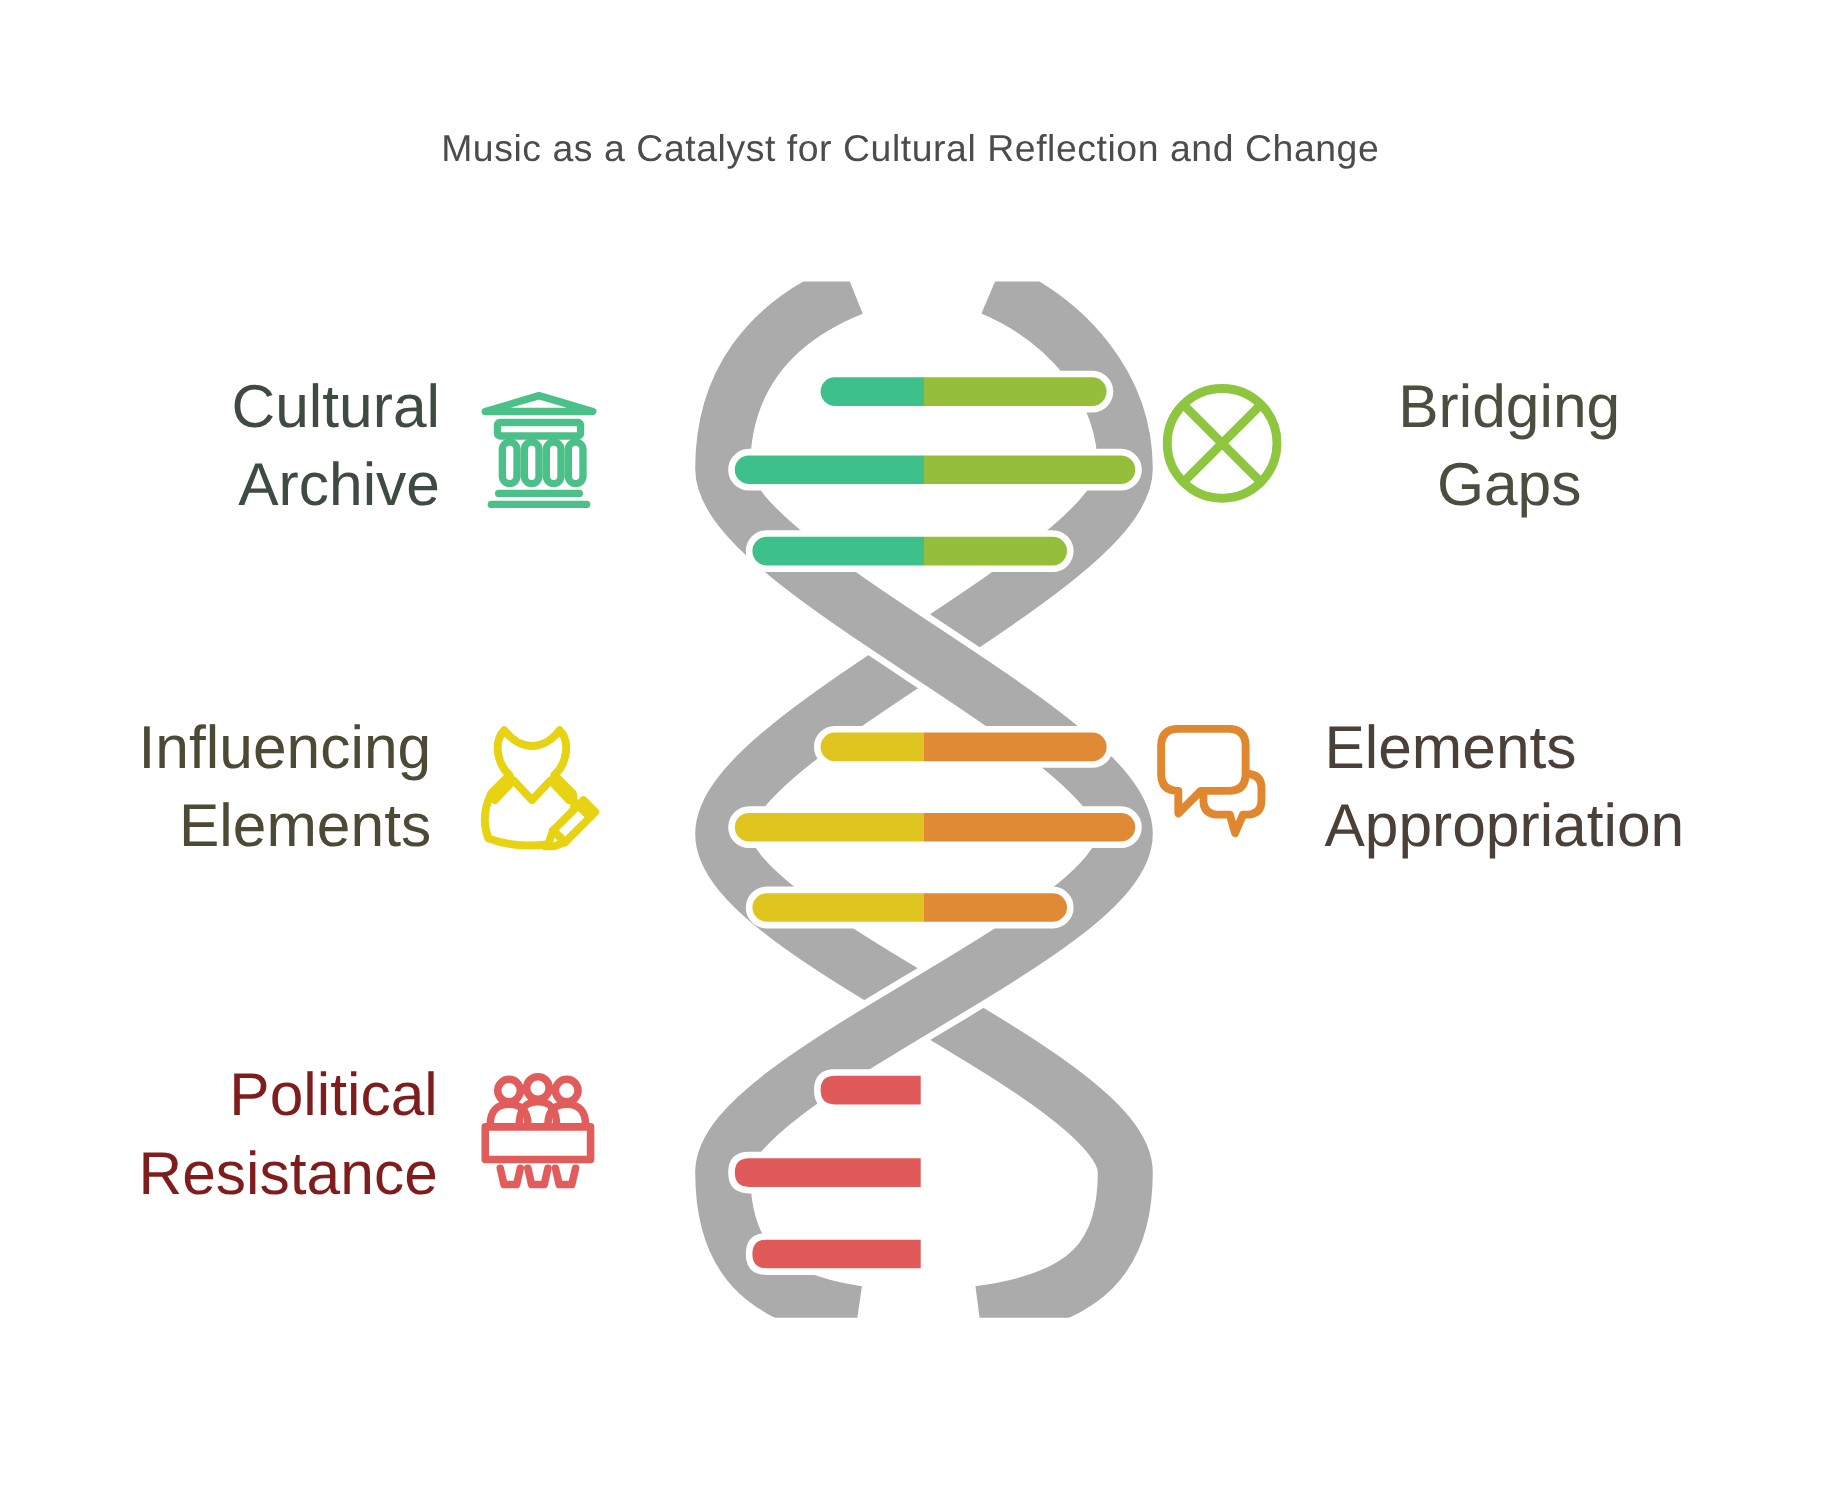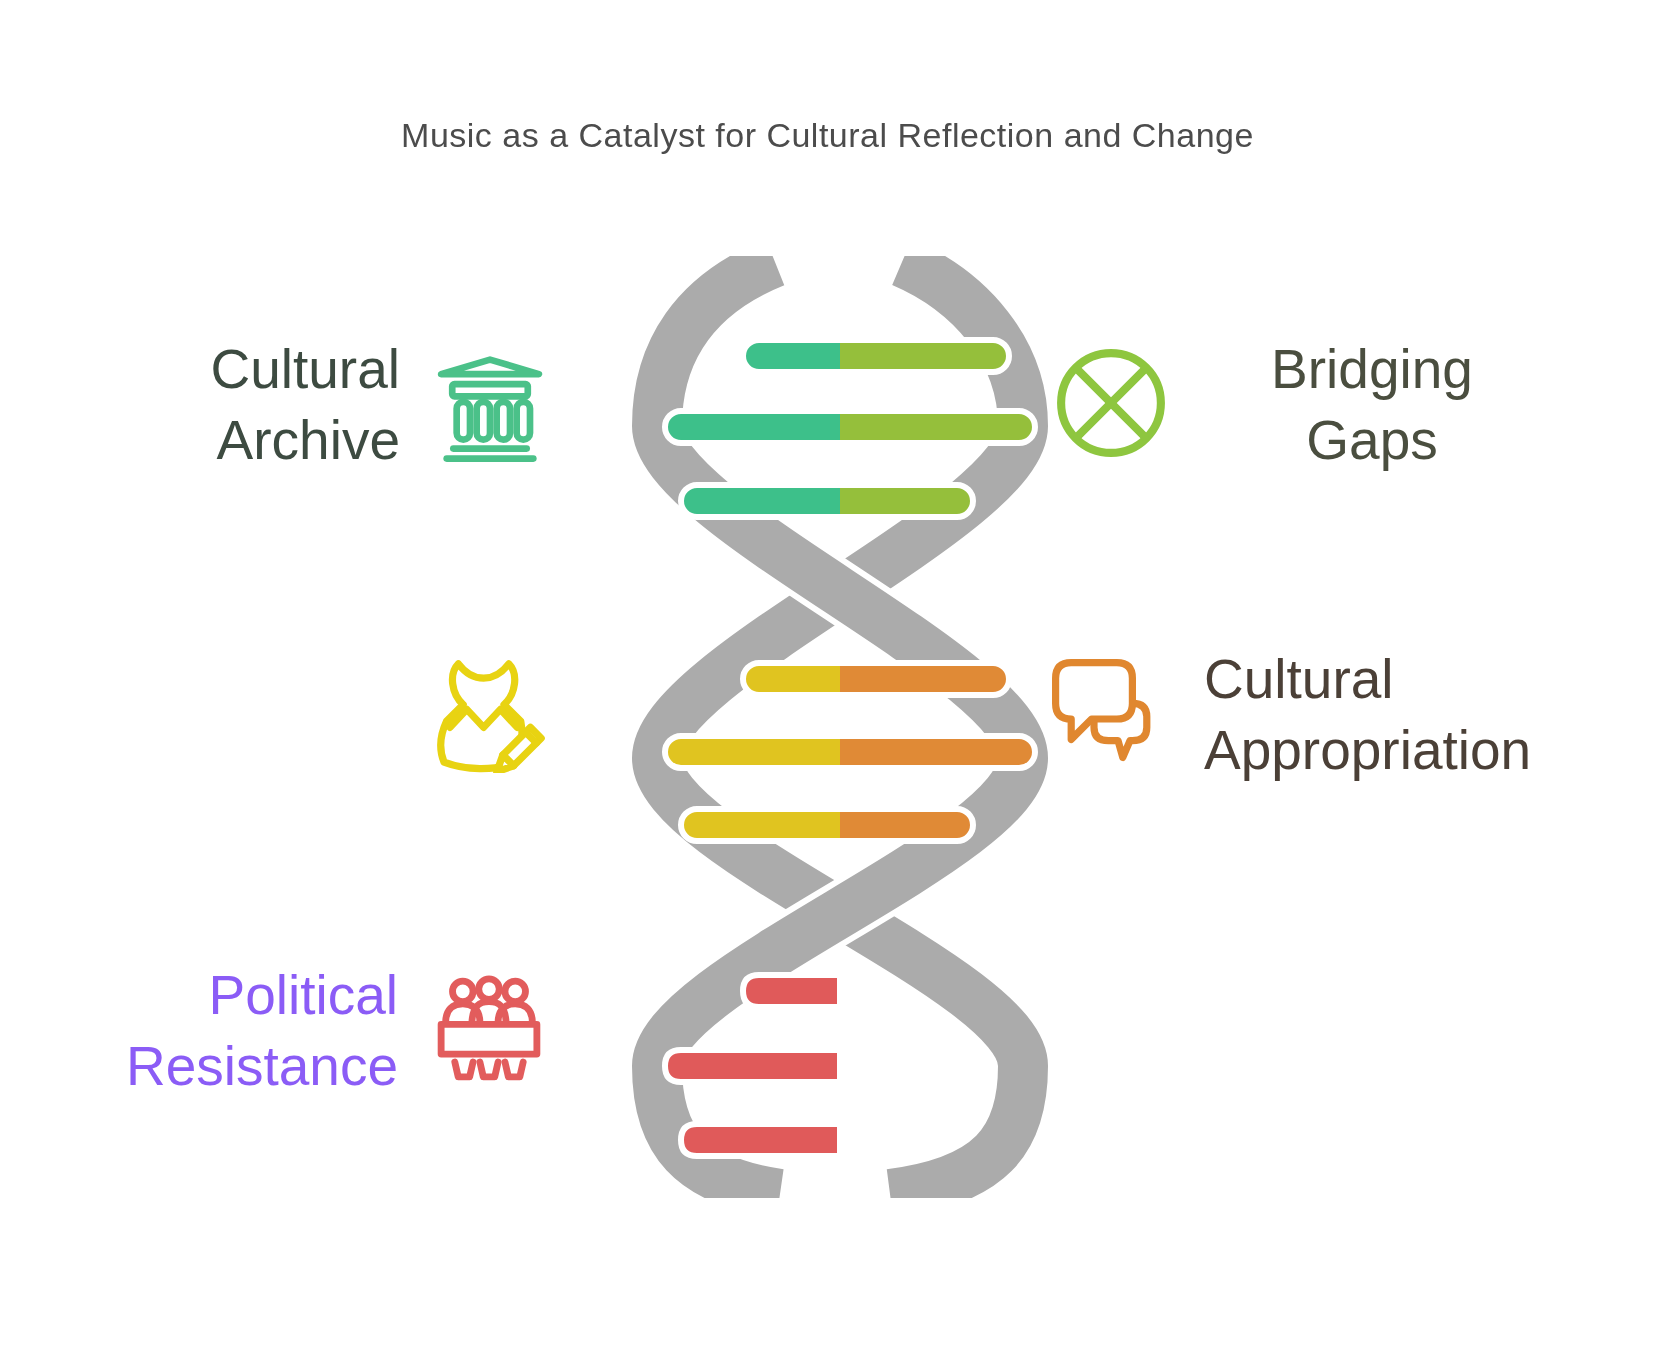--- a/index.html
+++ b/index.html
@@ -150,43 +150,44 @@
       <svg width="116" height="116" viewBox="0 0 100 100" fill="none" stroke-linecap="round" stroke-width="7" stroke="#8EC63F">
         <circle cx="50" cy="50" r="43"></circle>
         <line x1="21" y1="21" x2="79" y2="79"></line>
         <line x1="79" y1="21" x2="21" y2="79"></line>
       </svg>
     </div>
     <div class="node-label" style="color: rgb(74, 78, 63); text-align: center;">Bridging Gaps</div>
   </div>
 
   <div class="row left-side" id="row-influencing">
+    <div class="node-label" style="color: rgb(76, 74, 53);">Influencing Elements</div>
     <div class="icon-box">
       <svg width="120" height="120" viewBox="0 0 100 100" fill="none" stroke-linecap="round" stroke-linejoin="round" stroke-width="6" stroke="#E8D312">
         <path d="M31 43 C21 34 19 17 27 9 C33 17 41 21 48 21 C55 21 63 17 69 9 C77 17 75 34 65 43 L79 57 C81 68 80 81 73 92 C57 98 33 98 15 91 C11 81 11 70 17 57 Z"></path>
         <path d="M20 62 L34 47 L48 62 L62 47 L76 62"></path>
         <path d="M64 85 L87 62 L96 71 L73 94 Z" fill="#ffffff"></path>
         <path d="M83 66 L92 75"></path>
         <path d="M64 85 L59 99 L73 94 Z" fill="#ffffff"></path>
       </svg>
     </div>
   </div>
 
   <div class="row right-side" id="row-appropriation">
     <div class="icon-box">
       <svg width="120" height="120" viewBox="0 0 100 100" fill="none" stroke-linecap="round" stroke-linejoin="round" stroke-width="6" stroke="#E0872F">
         <path d="M52 42 H72 Q84 42 84 53 V62 Q84 73 72 73 H70 L64 87 L60 73 H52 Q40 73 40 62 V53 Q40 42 52 42 Z" fill="#ffffff"></path>
         <path d="M21 8 H59 Q72 8 72 21 V42 Q72 55 59 55 H38 L21 72 V55 Q8 55 8 42 V21 Q8 8 21 8 Z" fill="#ffffff"></path>
       </svg>
     </div>
-    <div class="node-label" style="color: rgb(75, 64, 55);">Cultural Appropriation</div>
+    <div class="node-label" style="color: rgb(75, 64, 55);">Elements Appropriation</div>
   </div>
 
   <div class="row left-side" id="row-political">
-    <div class="node-label" style="color: #8b5cf6;">Political Resistance</div>
+    <div class="node-label" style="color: #7f1d1d;">Political Resistance</div>
     <div class="icon-box">
       <svg width="114" height="114" viewBox="0 0 100 100" fill="none" stroke-linecap="round" stroke-linejoin="round" stroke-width="6" stroke="#E25C5C">
         <path d="M35 46 C35 30 41 26 50 26 C59 26 65 30 65 46"></path>
         <circle cx="50" cy="15" r="9"></circle>
         <path d="M12 46 V44 C12 33 18 28 27 28 C36 28 42 33 42 44 V46"></path>
         <circle cx="27" cy="17" r="9"></circle>
         <path d="M58 46 V44 C58 33 64 28 73 28 C82 28 88 33 88 44 V46"></path>
         <circle cx="73" cy="17" r="9"></circle>
         <rect x="8" y="46" width="84" height="26" fill="#ffffff"></rect>
         <path d="M20 79 L23 92 L33 92 L36 79"></path>

